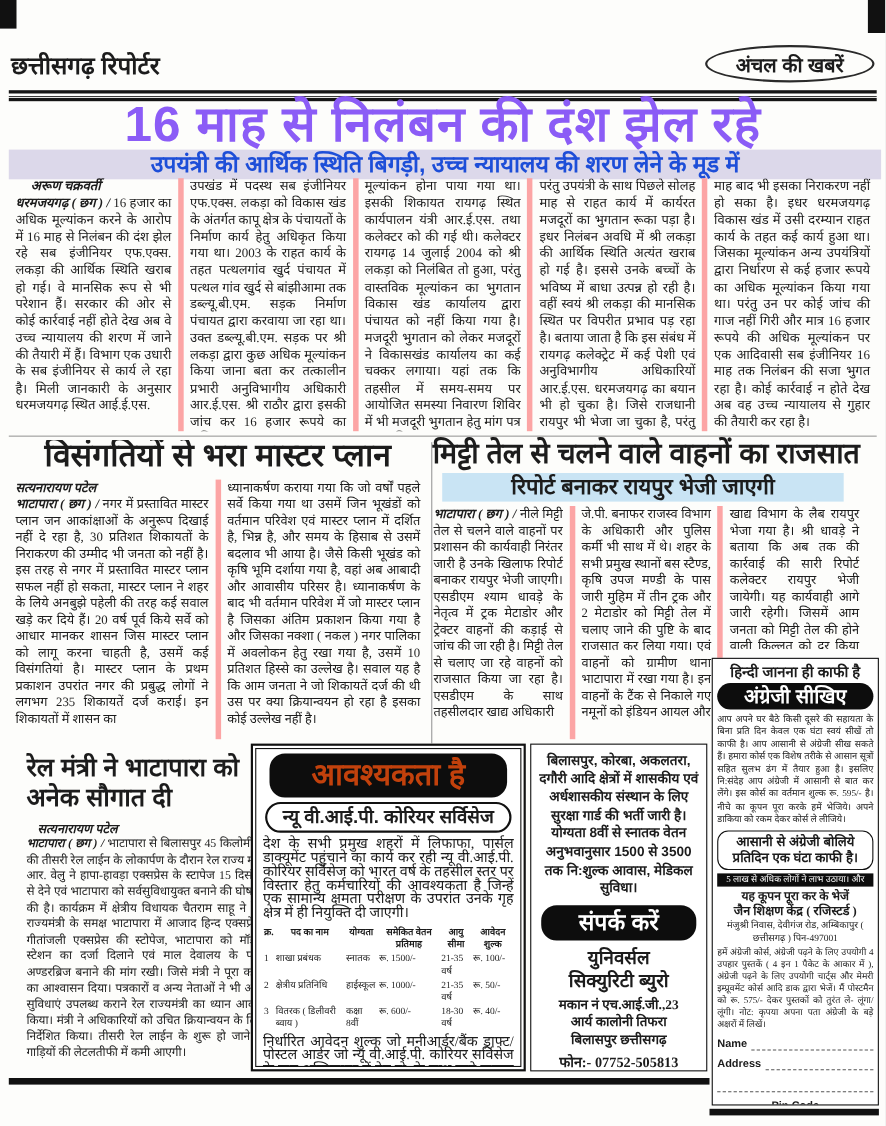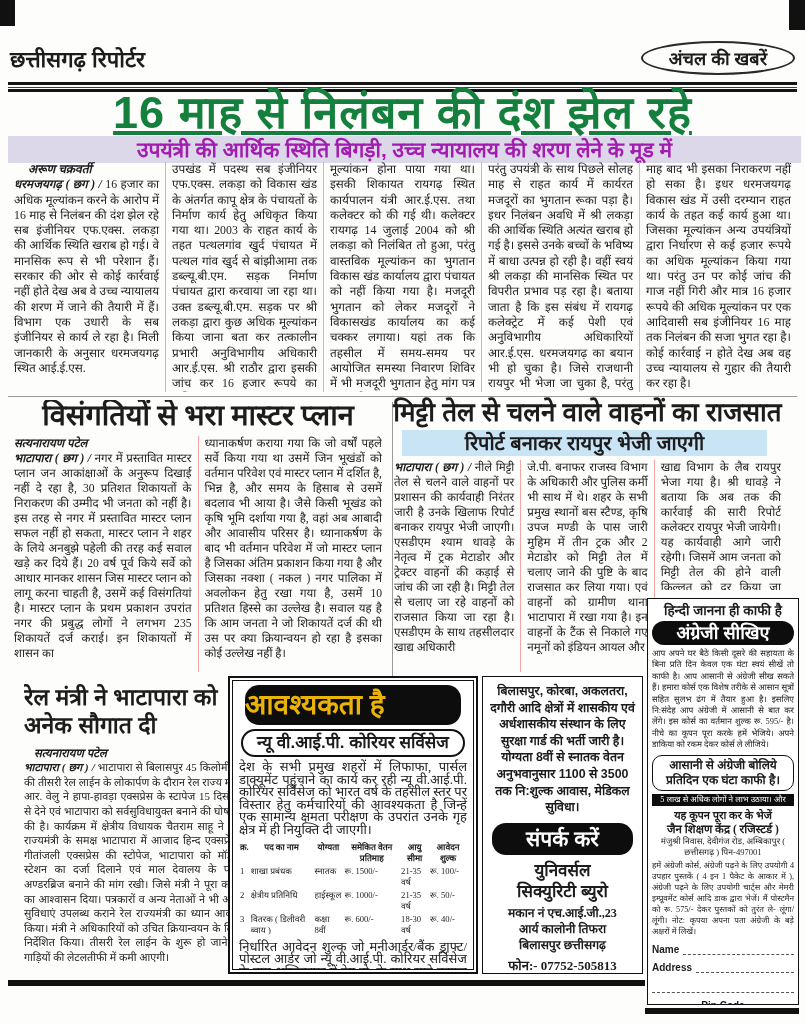--- a/index.html
+++ b/index.html
@@ -23,41 +23,41 @@
     font-family:"Liberation Sans",sans-serif; font-weight:bold; font-size:18px; }
   .date-line { font-size:15px; font-weight:600; }
 
   .double-rule { position:absolute; left:8px; right:8px; top:82px; height:10px;
     border-top:3px solid #151515; border-bottom:3px solid #151515;
     background:linear-gradient(to bottom, transparent 2px, #3a3a3a 2px, #3a3a3a 3px, transparent 3px); }
 
   
   .lead-headline { position:absolute; left:8px; right:8px; top:90px;
     font-family:"Liberation Sans",sans-serif; font-weight:bold; font-size:45px;
-    line-height:1.0; color:#15803d; text-align:center; letter-spacing:1px;text-decoration:underline; }
+    line-height:1.0; color:#8b5cf6; text-align:center; letter-spacing:1px; }
   .lead-subhead { position:absolute; left:8px; right:4px; top:136px; height:27px;
-    background:#dcd8ea; color:#a21caf; font-family:"Liberation Sans",sans-serif;
+    background:#dcd8ea; color:#1d4ed8; font-family:"Liberation Sans",sans-serif;
     font-weight:bold; font-size:21px; line-height:27px; text-align:center; }
 
   .cols { display:flex; }
-  .col { flex:1 1 0; padding:0 6px; border-right:1px solid #fca5a5; overflow:hidden;
+  .col { flex:1 1 0; padding:0 6px; border-right:5px solid #fca5a5; overflow:hidden;
     text-align:justify; }
   .col:last-child { border-right:none; }
   .byline { font-weight:bold; font-style:italic; text-align:left; }
   .dateline { font-weight:bold; font-style:italic; }
 
   .lead-cols { position:absolute; left:8px; right:8px; top:162px; height:230px;
     font-size:11.8px; line-height:15.3px; }
   .lead-cols .byline { font-size:12px; margin-left:14px; }
 
   .section-hr { position:absolute; left:8px; right:8px; top:396px; height:1px; background:#9a9a9a; }
 
   
   .master-plan { position:absolute; left:8px; top:400px; width:380px; height:278px; overflow:hidden; }
-  .mp-headline { font-family:Liberation Serif, serif; font-weight:bold; font-size:29px;
+  .mp-headline { font-family:Liberation Sans, sans-serif; font-weight:bold; font-size:29px;
     line-height:1.1; text-align:center; margin-bottom:4px; }
   .mp-cols { height:236px; font-size:11.6px; line-height:15px; }
   .v-divider { position:absolute; left:392px; top:402px; width:1px; height:274px; background:#9a9a9a; }
 
   
   .kerosene { position:absolute; left:388px; top:398px; width:399px; }
   .kr-headline { font-family:"Liberation Sans",sans-serif; font-weight:bold; font-size:26px;
     line-height:1.1; text-align:center; }
   .kr-subhead { margin:3px 20px 4px 14px; background:#c9e4f4; font-family:"Liberation Sans",sans-serif;
     font-weight:bold; font-size:20px; line-height:26px; text-align:center; }
@@ -73,21 +73,21 @@
   .rail-body { font-size:10.8px; line-height:14.6px; text-align:justify; }
 
   .thick-rule { position:absolute; background:#111; height:6px; }
   .rule-bottom-main { left:8px; top:980px; width:637px; }
   .rule-bottom-right { left:645px; top:1008px; width:154px; }
 
   
   .courier { position:absolute; left:228px; top:676px; width:250px; height:298px;
     border:2px solid #111; padding:2px; background:#fff; }
   .courier-inner { border:1px solid #111; height:100%; padding:4px 6px; overflow:hidden; }
-  .courier-title { background:#0d0d0d; color:#eab308; border-radius:14px; text-align:left;
+  .courier-title { background:#0d0d0d; color:#c2410c; border-radius:14px; text-align:center;
     font-family:"Liberation Sans",sans-serif; font-weight:bold; font-size:28px; line-height:40px;
     margin:0 6px 4px 6px; }
   .courier-company { border:2px solid #111; border-radius:14px; text-align:center;
     font-family:"Liberation Sans",sans-serif; font-weight:bold; font-size:17px; line-height:24px;
     margin:0 2px 4px 2px; }
   .courier-intro, .courier-terms { font-size:13px; line-height:12.6px; text-align:justify; }
   .courier-table { width:100%; border-collapse:collapse; margin:4px 0; font-size:8.6px; line-height:11px; }
   .courier-table th { text-align:center; font-weight:bold; padding:1px 1px; vertical-align:top; }
   .courier-table td { padding:1px 1px; vertical-align:top; }
   .courier-terms { margin-top:3px; }
@@ -248,21 +248,21 @@
             <td>18-30 वर्ष</td>
             <td>रू. 40/-</td>
           </tr>
         </tbody>
       </table>
       <p class="courier-terms">निर्धारित आवेदन शुल्क जो मनीआर्डर/बैंक ड्राफ्ट/पोस्टल आर्डर जो न्यू वी.आई.पी. कोरियर सर्विसेज के नाम अम्बिकापुर में देय हो, के साथ सादे कागज पर अपना आवेदन-पत्र सम्पूर्ण प्रमाण-पत्रों एवं पासपोर्ट साइज फोटो आवेदन पत्र 31 दिसंबर 2005 तक आमंत्रित है। अस्वीकृत आवेदन पत्रों को समस्त संलग्नों/शुल्क सहित वापस कर दिया जायेगा। आवेदन पत्र न्यू वी.आई.पी. कोरियर सर्विसेज, देवीगंज रोड़, अम्बिकापुर ( छत्तीसगढ़ ) पिन 497001 के पते पर भेजें।</p>
     </div>
   </aside>
 
   <aside class="security">
-    <p class="security-body">बिलासपुर, कोरबा, अकलतरा, दगौरी आदि क्षेत्रों में शासकीय एवं अर्धशासकीय संस्थान के लिए सुरक्षा गार्ड की भर्ती जारी है। योग्यता 8वीं से स्नातक वेतन अनुभवानुसार 1100 से 3500 तक नि:शुल्क आवास, मेडिकल सुविधा।</p>
+    <p class="security-body">बिलासपुर, कोरबा, अकलतरा, दगौरी आदि क्षेत्रों में शासकीय एवं अर्धशासकीय संस्थान के लिए सुरक्षा गार्ड की भर्ती जारी है। योग्यता 8वीं से स्नातक वेतन अनुभवानुसार 1500 से 3500 तक नि:शुल्क आवास, मेडिकल सुविधा।</p>
     <div class="security-contact">संपर्क करें</div>
     <div class="security-company">
       <div>युनिवर्सल</div>
       <div>सिक्युरिटी ब्युरो</div>
     </div>
     <div class="security-addr">
       <div>मकान नं एच.आई.जी.,23</div>
       <div>आर्य कालोनी तिफरा</div>
       <div>बिलासपुर छत्तीसगढ़</div>
     </div>

